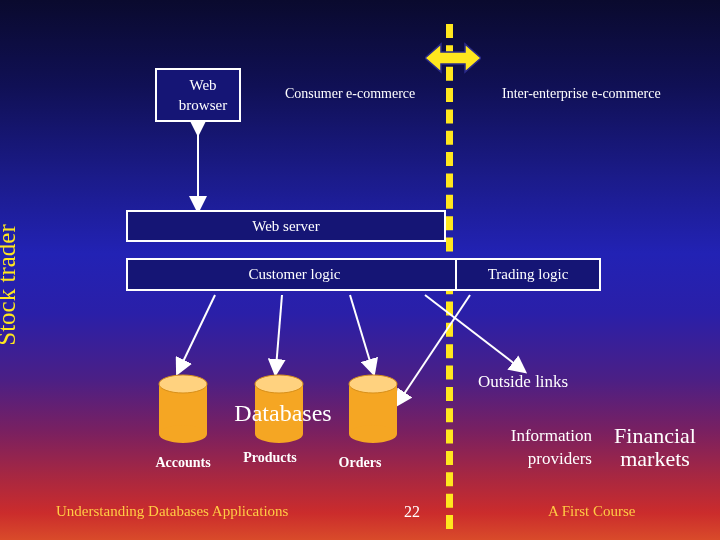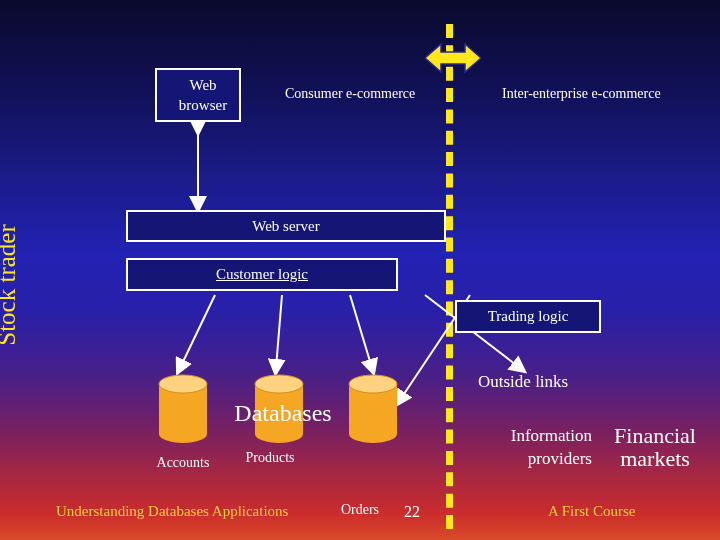--- a/index.html
+++ b/index.html
@@ -75,22 +75,22 @@
     box-sizing: border-box;
   }
   #box-web-browser {
     left: 155px; top: 68px; width: 86px; height: 54px;
     font-size: 15px;
     justify-content: flex-start;
     padding-left: 10px;
     line-height: 20px;
   }
   #box-web-server { left: 126px; top: 210px; width: 320px; height: 32px; }
-  #box-customer-logic { left: 126px; top: 258px; width: 272px; height: 33px; text-decoration: underline; }
-  #box-trading-logic { left: 455px; top: 258px; width: 146px; height: 33px; margin-top: 42px; }
+  #box-customer-logic { left: 126px; top: 258px; width: 337px; height: 33px; }
+  #box-trading-logic { left: 455px; top: 258px; width: 146px; height: 33px; }
 
   
   #stock-trader {
     position: absolute;
     left: -7px;
     top: 190px;
     width: 190px;
     color: #ffe71e;
     font-size: 25px;
     text-align: center;
@@ -116,24 +116,25 @@
   #db-accounts { left: 155px; top: 372px; }
   #db-products { left: 251px; top: 372px; }
   #db-orders   { left: 345px; top: 372px; }
 
   .db-label {
     position: absolute;
     color: #ffffff;
     font-size: 14px;
     text-align: center;
     width: 90px;
+    font-weight: bold;
   }
   #lbl-accounts { left: 138px; top: 455px; }
   #lbl-products { left: 225px; top: 450px; }
-  #lbl-orders   { left: 315px; top: 455px; margin-top: 47px; }
+  #lbl-orders   { left: 315px; top: 455px; }
 
   #lbl-databases {
     position: absolute;
     left: 193px; top: 400px;
     width: 180px;
     text-align: center;
     color: #ffffff;
     font-size: 24px;
   }
 

